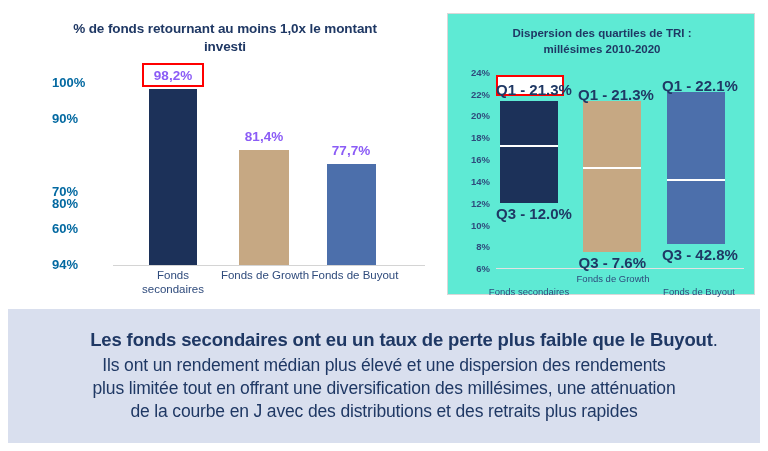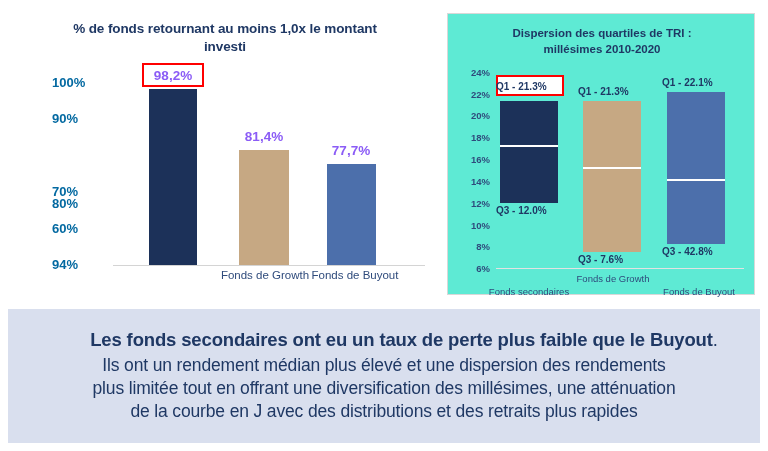--- a/index.html
+++ b/index.html
@@ -57,22 +57,22 @@
     position:absolute;left:2px;width:40px;text-align:right;
     font-size:9.5px;font-weight:bold;color:#2f4b7c;transform:translateY(-50%);
   }
   .rbaseline{position:absolute;left:48px;top:254px;width:248px;height:1px;background:#e2e2e2;}
   .box{position:absolute;}
   .box.navy{background:#1c3159;}
   .box.tan{background:#c6a883;}
   .box.blue{background:#4c6fab;}
   .median{position:absolute;height:2px;background:#ffffff;}
   .blabel{
-    position:absolute;font-size:10px;font-weight:bold;color:#1f3864;
-    white-space:nowrap;text-align:left;
+    position:absolute;font-size:15px;font-weight:bold;color:#1f3864;
+    white-space:nowrap;text-align:right;
   }
   .rcat{
     position:absolute;font-size:9.5px;color:#2f4b7c;white-space:nowrap;text-align:center;
   }
 
   
   .banner{
     position:absolute;left:8px;top:309px;width:752px;height:134px;
     background:#d9dfee;
     display:flex;flex-direction:column;align-items:center;justify-content:center;
@@ -107,20 +107,24 @@
 
     <div class="lbar navy" style="left:149px;top:89px;width:48px;height:176px;"></div>
     <div class="lbar tan" style="left:239px;top:150px;width:50px;height:115px;"></div>
     <div class="lbar blue" style="left:327px;top:164px;width:49px;height:101px;"></div>
 
     <div class="redbox" style="left:142px;top:63px;width:62px;height:24px;"></div>
     <div class="lbar-value" style="left:142px;top:68px;width:62px;">98,2%</div>
     <div class="lbar-value" style="left:232px;top:129px;width:64px;">81,4%</div>
     <div class="lbar-value" style="left:319px;top:143px;width:64px;">77,7%</div>
 
+    <div class="lcat" style="left:133px;top:268px;width:80px;">
+      <div>Fonds</div>
+      <div>secondaires</div>
+    </div>
     <div class="lcat" style="left:217px;top:268px;width:96px;">Fonds de Growth</div>
     <div class="lcat" style="left:307px;top:268px;width:96px;">Fonds de Buyout</div>
   </div>
 
   <div class="right-panel">
     <div class="rtitle">
       <div>Dispersion des quartiles de  TRI :</div>
       <div>millésimes 2010-2020</div>
     </div>
 

